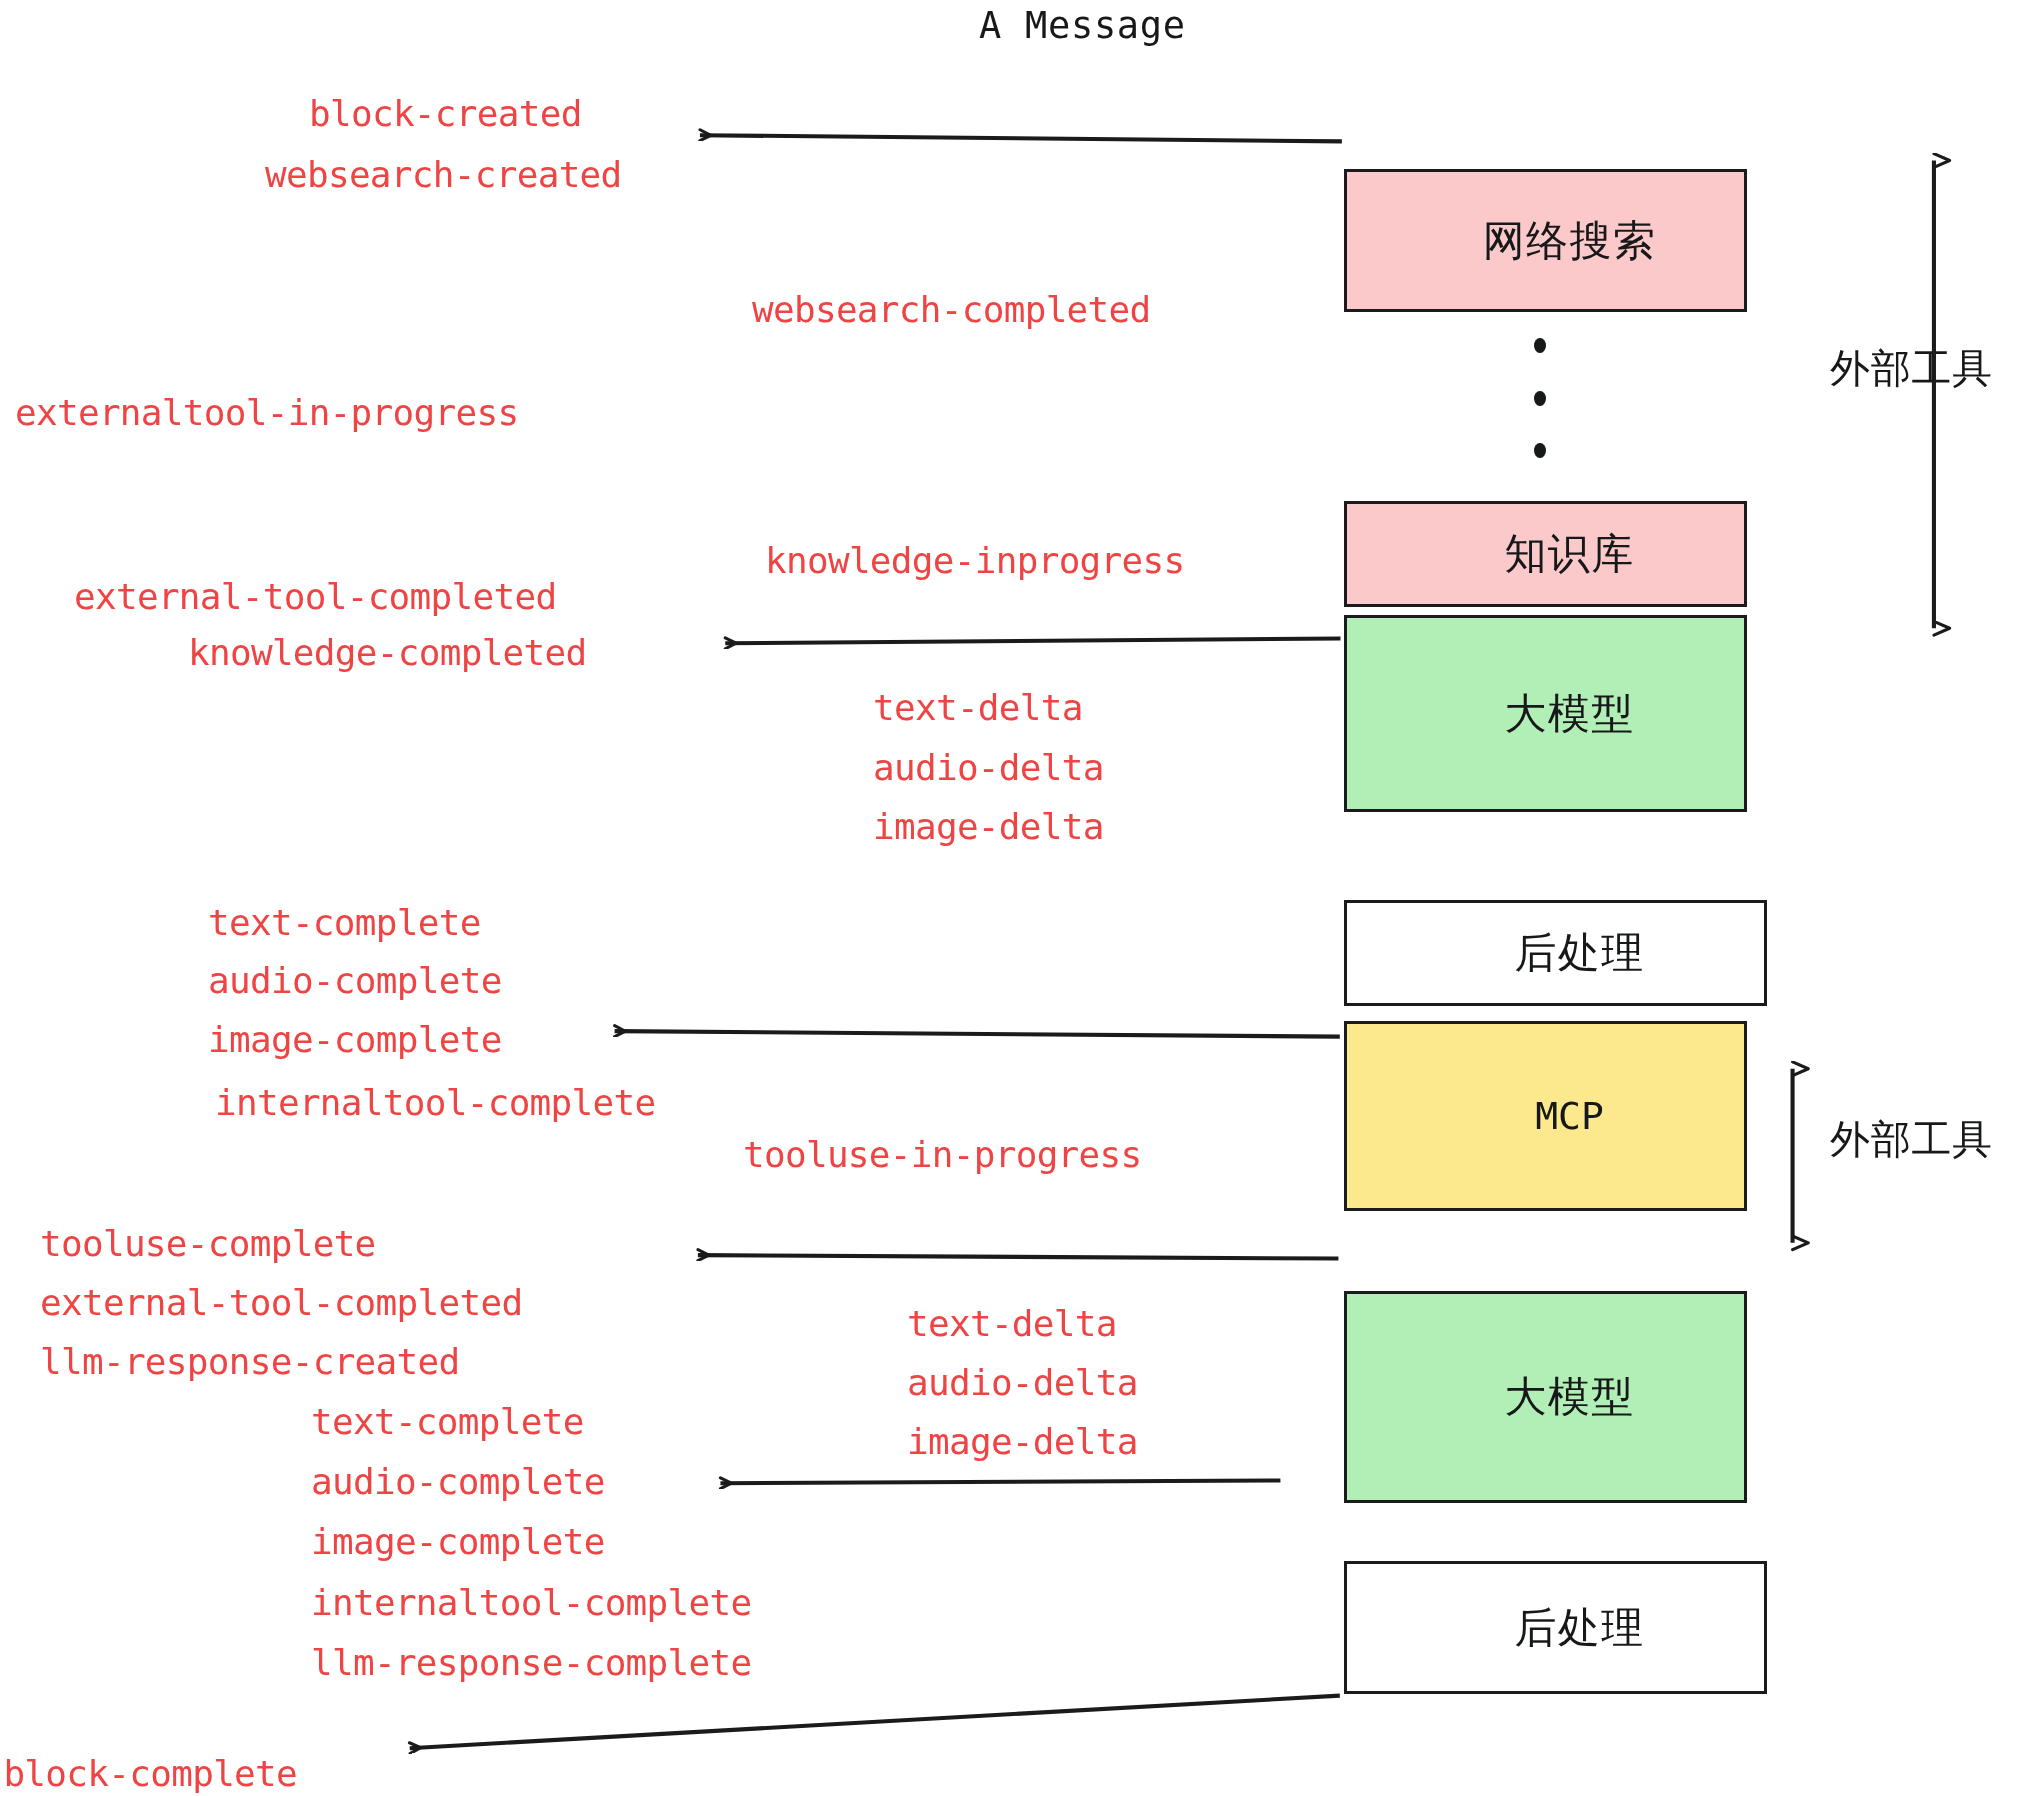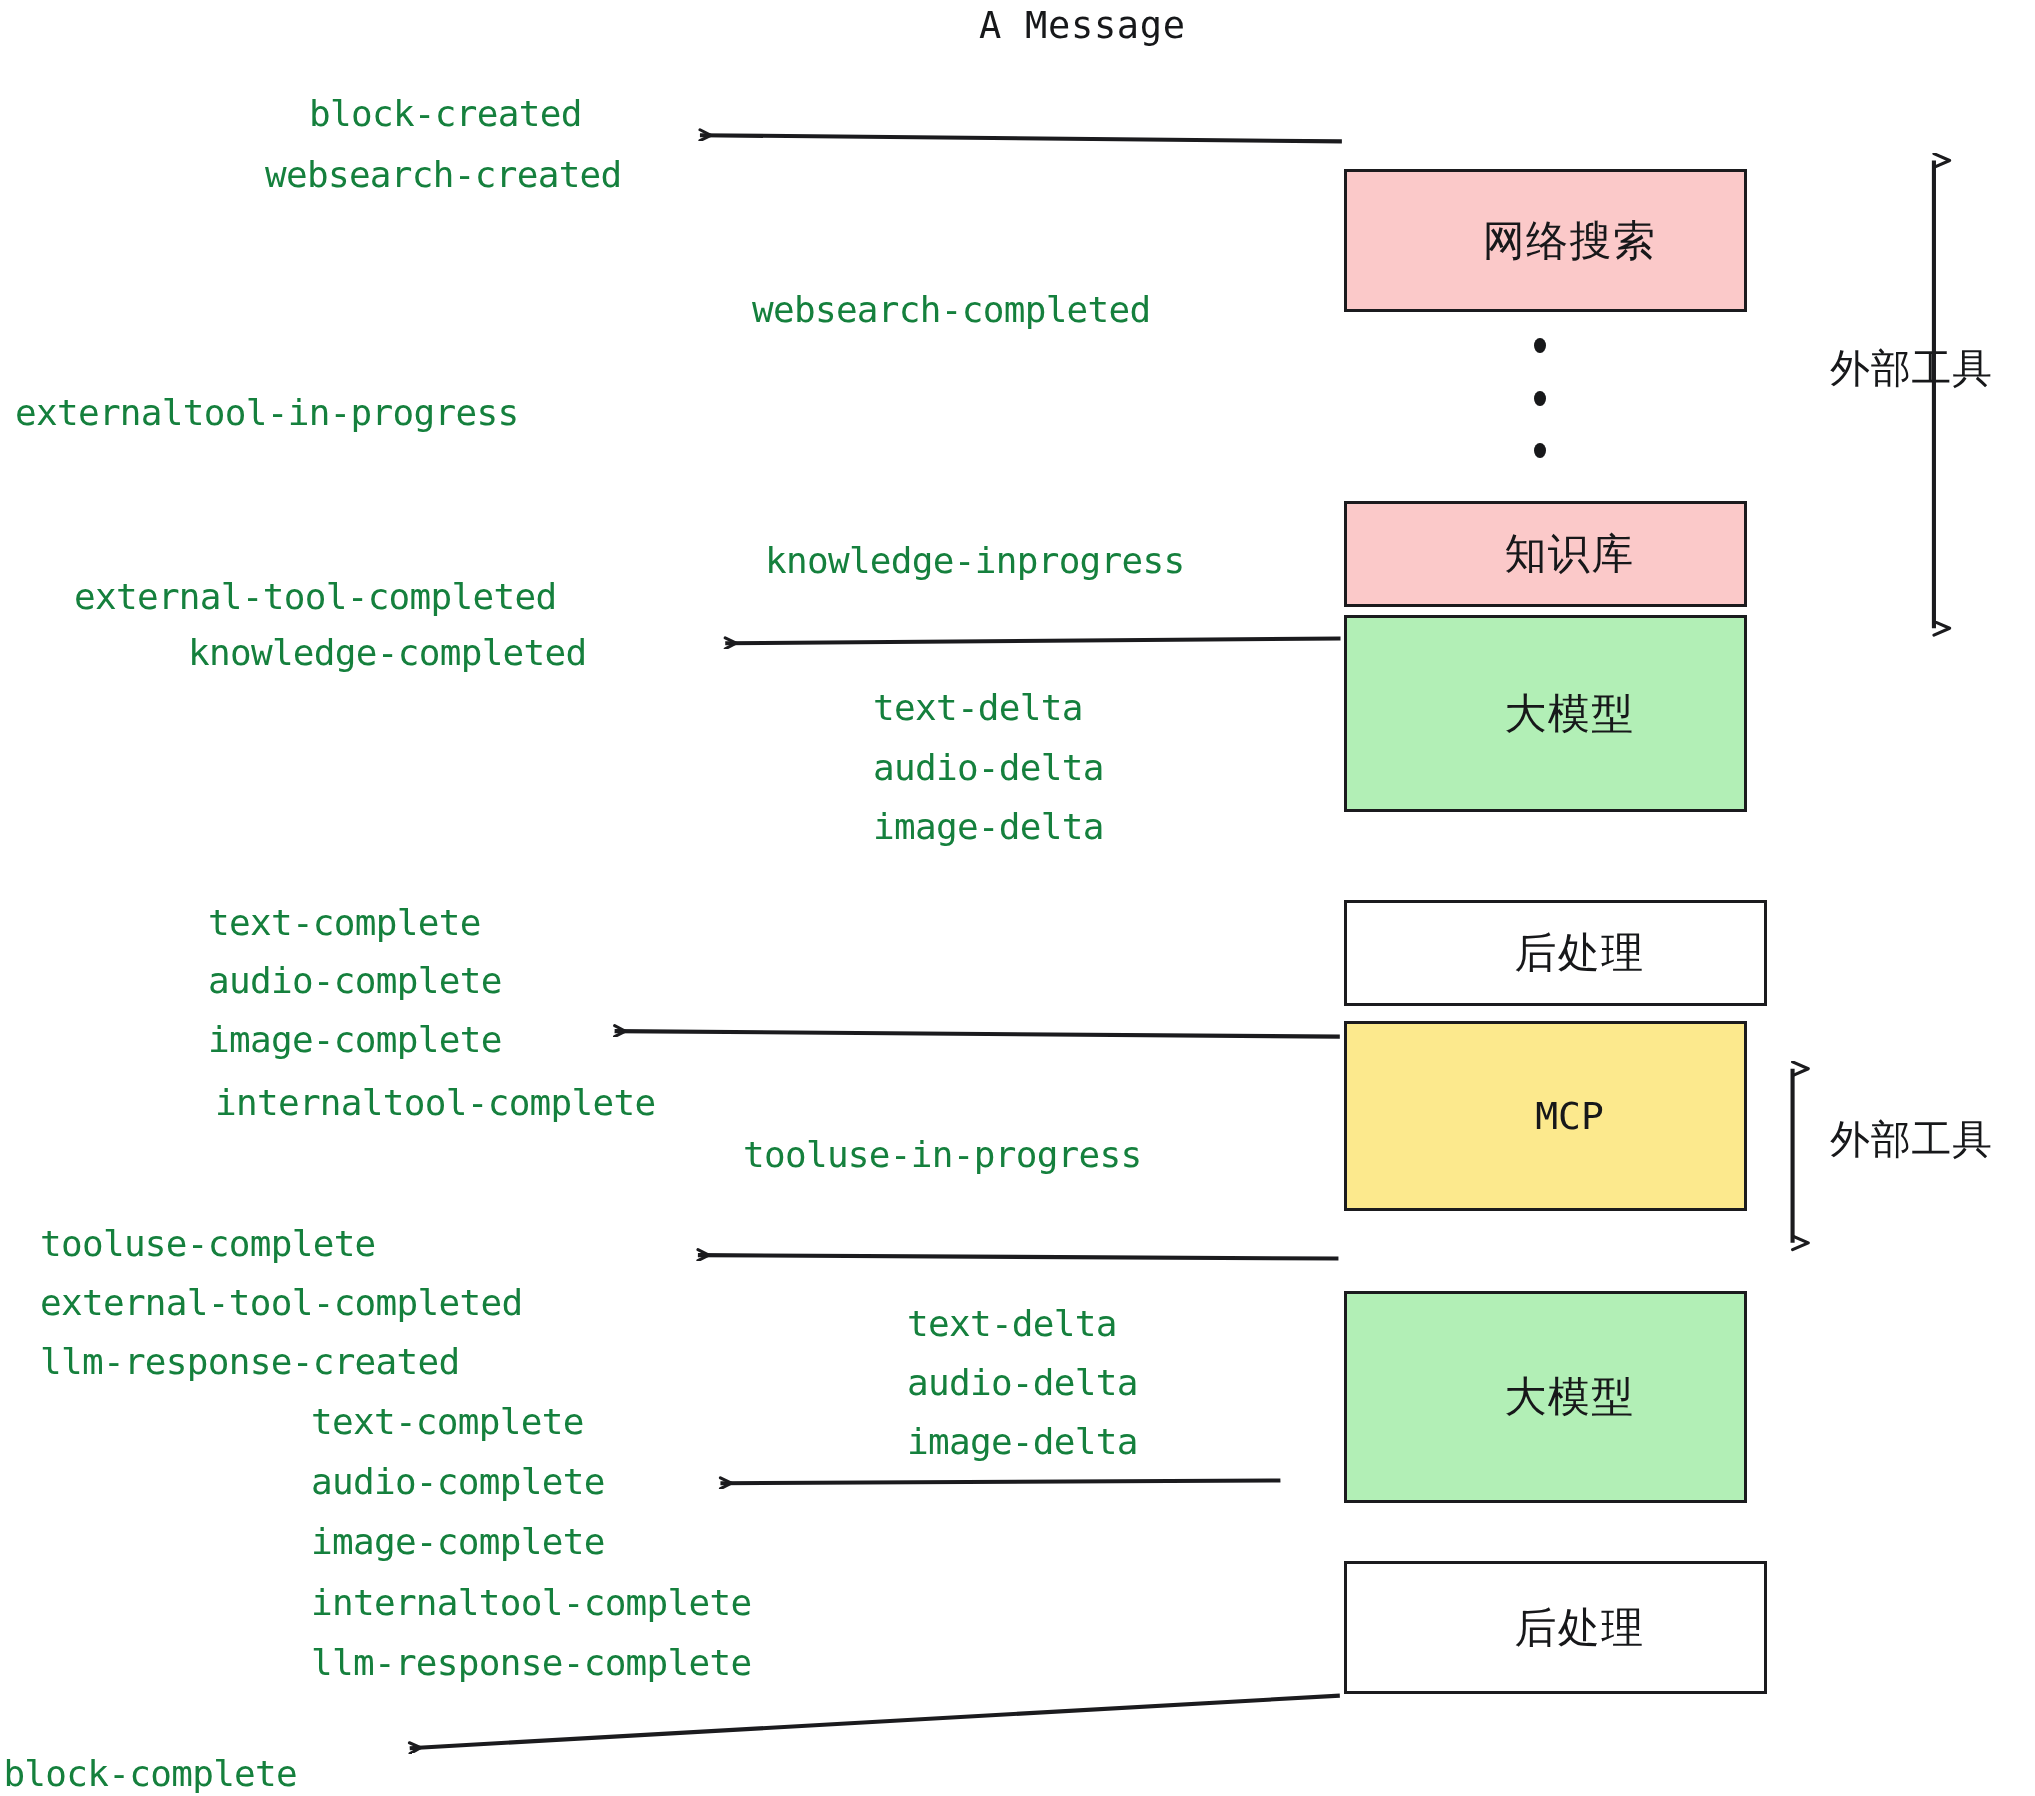--- a/index.html
+++ b/index.html
@@ -16,21 +16,21 @@
     font-family: "DejaVu Sans", sans-serif;
     overflow: hidden;
     border-radius: 23px;
   }
   
   .evt {
     position: absolute;
     font-family: "DejaVu Sans Mono", monospace;
     font-size: 36px;
     line-height: 1.0;
-    color: #15803d;
+    color: #ef4444;
     white-space: nowrap;
     letter-spacing: -0.7px;
   }
   .title {
     position: absolute;
     font-family: "DejaVu Sans Mono", monospace;
     font-size: 37px;
     color: #17181a;
     white-space: nowrap;
     letter-spacing: 0.7px;

